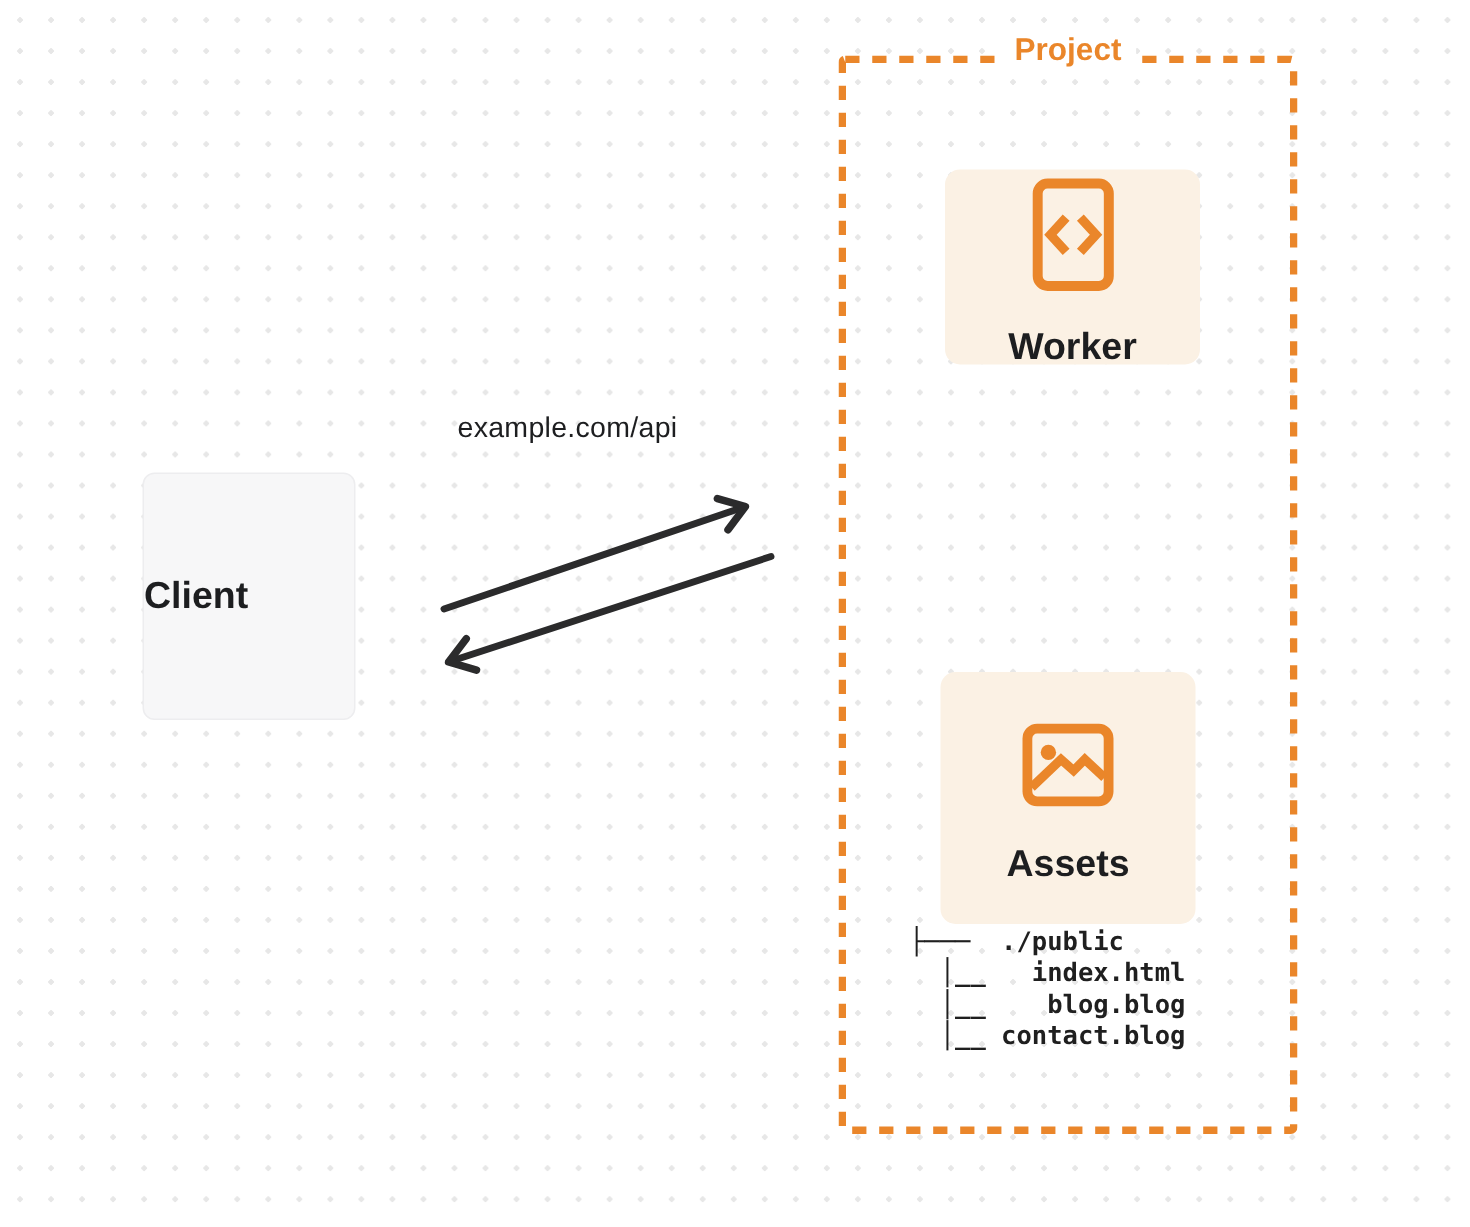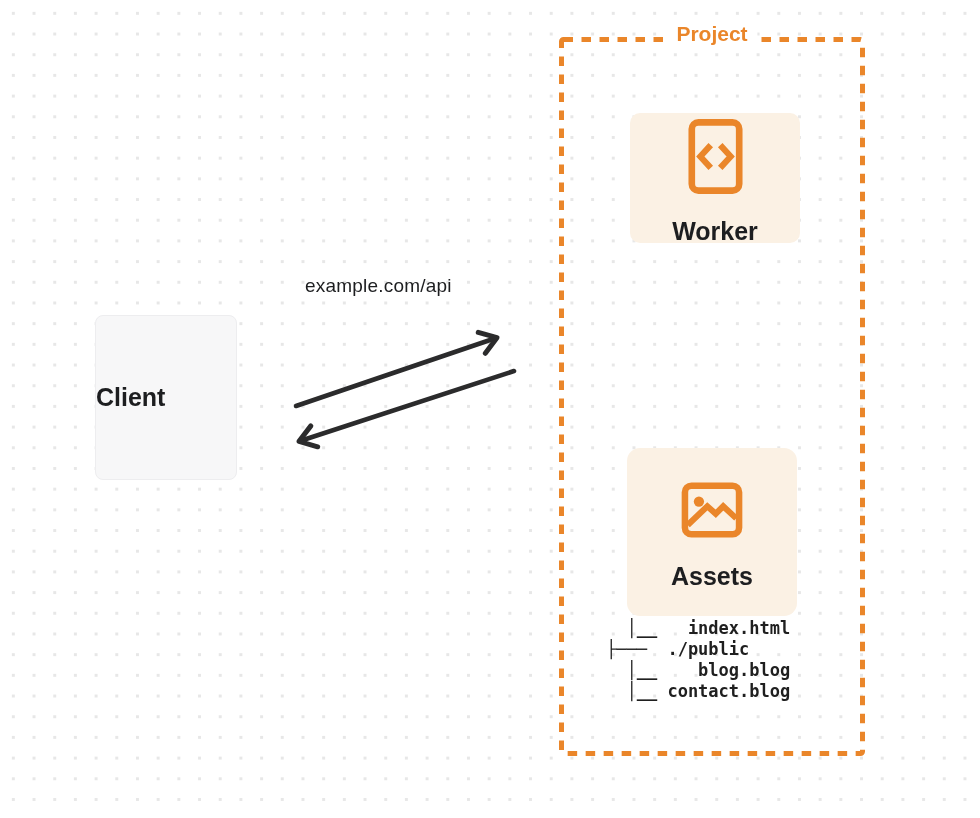--- a/index.html
+++ b/index.html
@@ -47,21 +47,21 @@
     text-align:center;
   }
   .card{
     position:absolute;width:170px;
     background:var(--cream);border-radius:10px;
     display:flex;flex-direction:column;align-items:center;
   }
   .card .node-label{font-size:25px;font-weight:bold;color:var(--ink);}
   .card-worker{left:71px;top:76px;height:130px;padding-top:5px;}
   .card-worker .node-label{margin-top:22px;}
-  .card-assets{left:68px;top:411px;height:168px;padding-top:34px;border-radius:13px;}
+  .card-assets{left:68px;top:411px;height:168px;padding-top:34px;}
   .card-assets .node-label{margin-top:24px;}
   .icon{display:block;line-height:0;}
   .file-tree{
     position:absolute;left:47px;top:581px;
     font-family:"DejaVu Sans Mono","Liberation Mono",monospace;
     font-size:17px;line-height:21px;font-weight:bold;
     color:#1F1F1F;
   }
   .file-tree div{white-space:pre;}
 </style>
@@ -108,20 +108,20 @@
         <svg width="62" height="56" viewBox="0 0 66 60">
           <rect x="4" y="4" width="58" height="52" rx="7" fill="none" stroke="#EA862A" stroke-width="7"></rect>
           <circle cx="19" cy="21" r="5.5" fill="#EA862A"></circle>
           <path d="M7 46 L28 26 L37 34 L45 26 L59 39" fill="none" stroke="#EA862A" stroke-width="6.5"></path>
         </svg>
       </span>
       <span class="node-label">Assets</span>
     </div>
 
     <div class="file-tree">
+      <div>├───  ./public</div>
       <div>  │__   index.html</div>
-      <div>├───  ./public</div>
       <div>  │__    blog.blog</div>
       <div>  │__ contact.blog</div>
     </div>
   </div>
 
 </div>
 
 </body></html>

